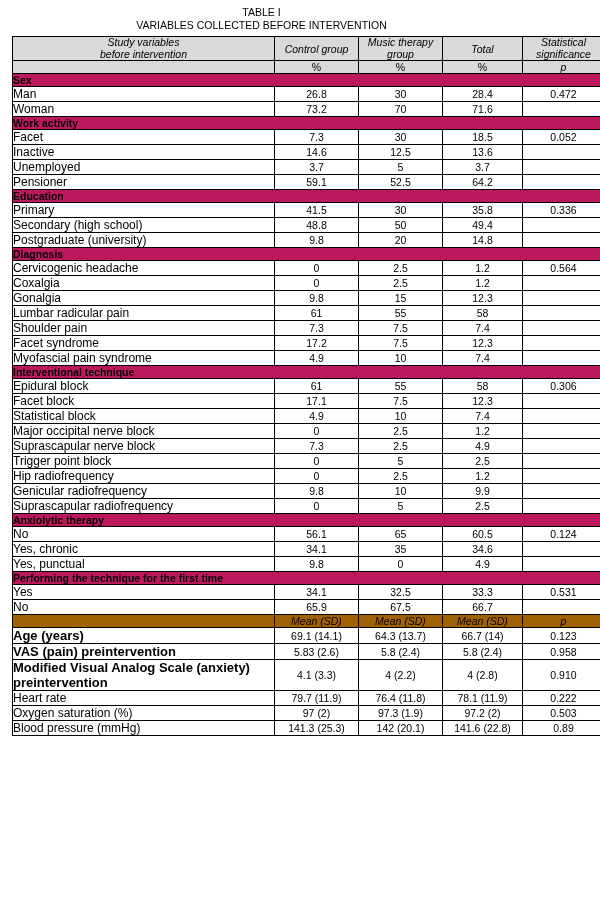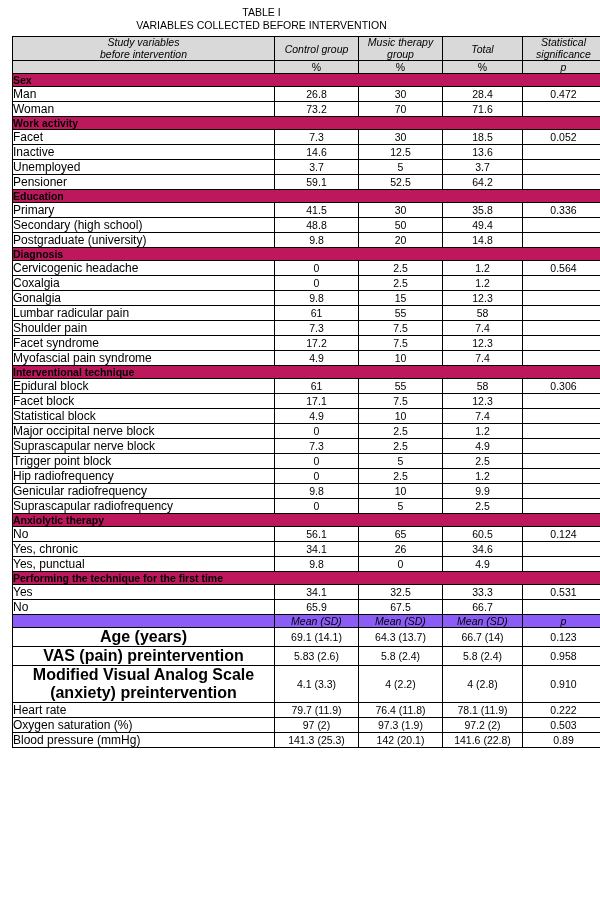--- a/index.html
+++ b/index.html
@@ -64,32 +64,32 @@
     font-size: 12px;
     white-space: nowrap;
     overflow: hidden;
   }
   .lbl-flush {
     text-align: left;
     padding: 2px 4px 2px 4px;
     font-size: 10.5px;
   }
   .lbl-bold {
-    text-align: center;
+    text-align: left;
     padding: 2px 4px 2px 4px;
-    font-size: 16px;
+    font-size: 13px;
     font-weight: bold;
   }
   .val {
     text-align: center;
     font-size: 10.5px;
     padding: 2px 2px;
   }
   .shaded {
-    background: #8b5cf6;
+    background: #a16207;
   }
   .ital {
     font-style: italic;
   }
   col.c1 { width: 262px; }
   col.c2 { width: 84px; }
   col.c3 { width: 84px; }
   col.c4 { width: 80px; }
   col.c5 { width: 82px; }
   .twoline { line-height: 11.5px; }
@@ -332,21 +332,21 @@
         <tr>
           <td class="lbl">No</td>
           <td class="val">56.1</td>
           <td class="val">65</td>
           <td class="val">60.5</td>
           <td class="val">0.124</td>
         </tr>
         <tr>
           <td class="lbl">Yes, chronic</td>
           <td class="val">34.1</td>
-          <td class="val">26</td>
+          <td class="val">35</td>
           <td class="val">34.6</td>
           <td class="val"></td>
         </tr>
         <tr>
           <td class="lbl">Yes, punctual</td>
           <td class="val">9.8</td>
           <td class="val">0</td>
           <td class="val">4.9</td>
           <td class="val"></td>
         </tr>

